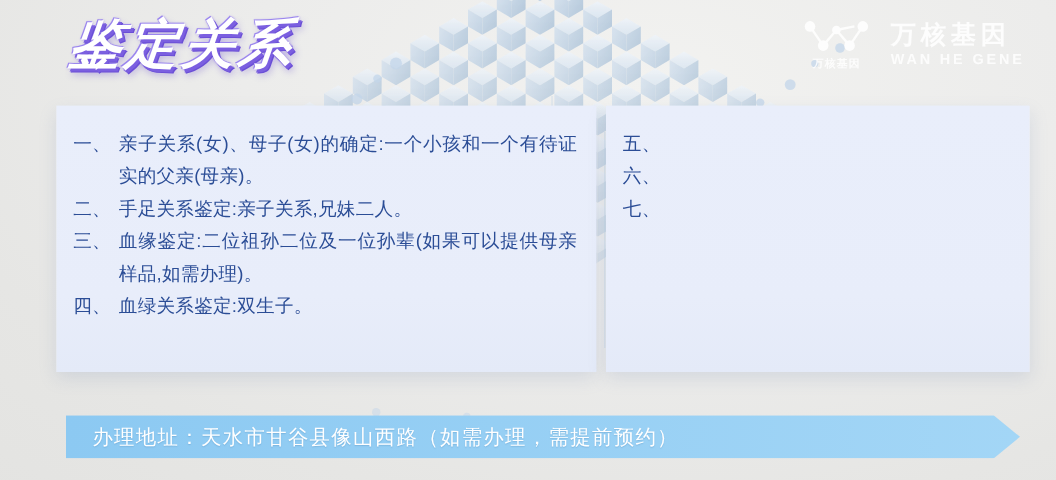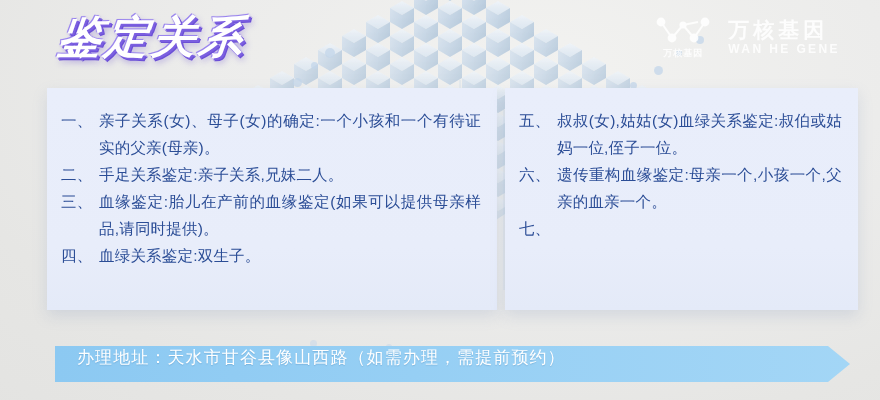--- a/index.html
+++ b/index.html
@@ -56,21 +56,21 @@
       3px 3px 0 #6b4fd6,
       -1px -1px 0 #9b86ee,
       0 0 2px #8e74e8,
       4px 5px 6px rgba(90,60,200,.35);
     white-space: nowrap;
     user-select: none;
   }
 
   .brand {
     position: absolute;
-    right: 40px;
+    right: 26px;
     top: 16px;
     display: flex;
     align-items: center;
     gap: 16px;
     opacity: .92;
   }
   .brand-mark {
     display: flex;
     flex-direction: column;
     align-items: center;
@@ -140,21 +140,21 @@
     width: 795px;
     display: flex;
     align-items: center;
   }
   .ribbon-body {
     position: relative;
     height: 100%;
     width: 100%;
     background: linear-gradient(90deg, #8cc9f2 0%, #96cff4 45%, #a3d6f6 100%);
     display: flex;
-    align-items: flex-start;
+    align-items: center;
     padding-left: 22px;
     box-sizing: border-box;
     clip-path: polygon(0 0, calc(100% - 22px) 0, 100% 50%, calc(100% - 22px) 100%, 0 100%);
     font-family: Liberation Mono, monospace;
   }
   .ribbon-text {
     color: #ffffff;
     font-size: 17px;
     letter-spacing: 1.1px;
     white-space: nowrap;
@@ -369,36 +369,34 @@
     <div class="item">
       <span class="item-num">一、</span>
       <span class="item-text">亲子关系(女)、母子(女)的确定:一个小孩和一个有待证实的父亲(母亲)。</span>
     </div>
     <div class="item">
       <span class="item-num">二、</span>
       <span class="item-text">手足关系鉴定:亲子关系,兄妹二人。</span>
     </div>
     <div class="item">
       <span class="item-num">三、</span>
-      <span class="item-text">血缘鉴定:胎儿在产前的血缘鉴定(如果可以提供母亲样品,请同时提供)。</span>
+      <span class="item-text">血缘鉴定:二位祖孙二位及一位孙辈(如果可以提供母亲样品,如需办理)。</span>
     </div>
     <div class="item">
       <span class="item-num">四、</span>
       <span class="item-text">血绿关系鉴定:双生子。</span>
     </div>
   </div>
 
   <div class="panel panel-right">
     <div class="item">
       <span class="item-num">五、</span>
-      <span class="item-text">叔叔(女),姑姑(女)血绿关系鉴定:叔伯或姑妈一位,侄子一位。</span>
     </div>
     <div class="item">
       <span class="item-num">六、</span>
-      <span class="item-text">遗传重构血缘鉴定:母亲一个,小孩一个,父亲的血亲一个。</span>
     </div>
     <div class="item">
       <span class="item-num">七、</span>
     </div>
   </div>
 
   <div class="ribbon">
     <div class="ribbon-body">
       <span class="ribbon-text">办理地址：天水市甘谷县像山西路（如需办理，需提前预约）</span>
     </div>

